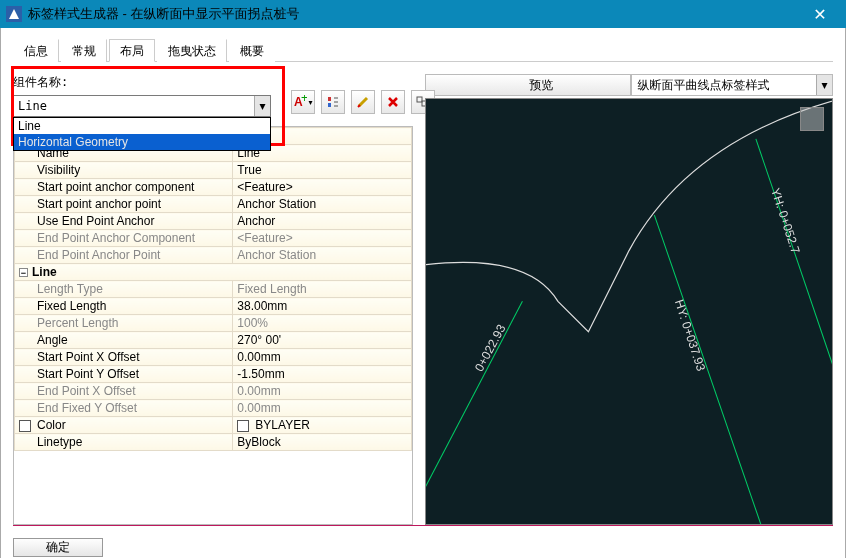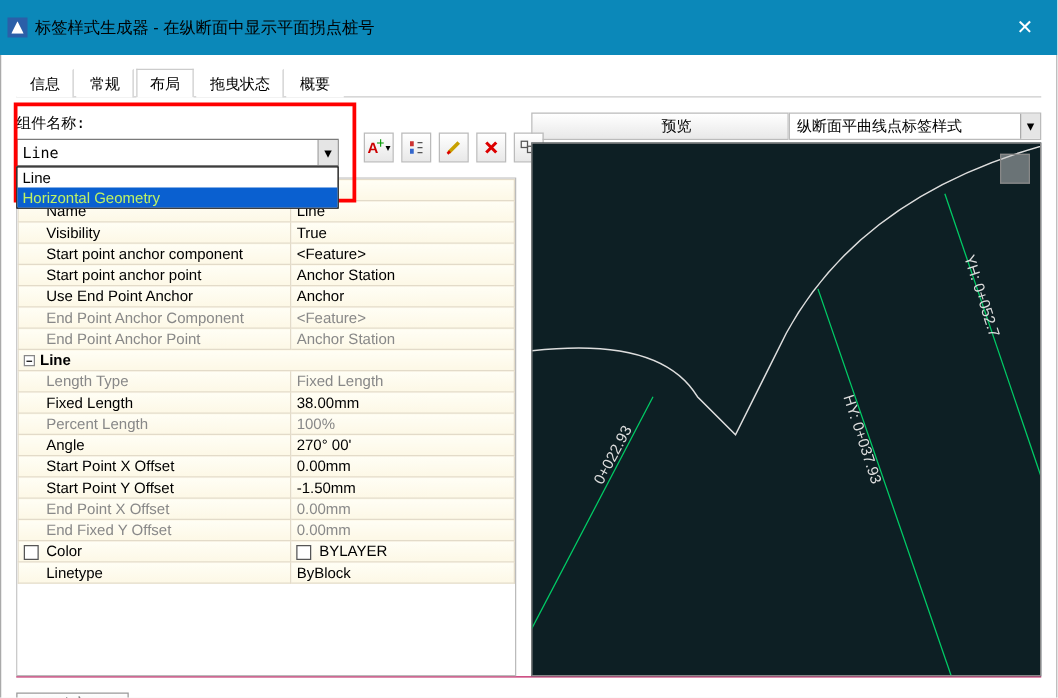--- a/index.html
+++ b/index.html
@@ -1,18 +1,18 @@
 <!DOCTYPE html>
 <html><head>
 <meta charset="utf-8">
 <style>
 * { margin: 0; padding: 0; box-sizing: border-box; font-family: "Microsoft YaHei", Arial, sans-serif; font-size: 12px; }
 body { background: #f0f0f0; width: 846px; height: 558px; overflow: hidden; }
 
-.titlebar { background: #0b88b9; height: 44px; display: flex; align-items: center; padding: 0 6px; color: #000; }
+.titlebar { background: #0b88b9; height: 28px; display: flex; align-items: center; padding: 0 6px; color: #000; }
 .titlebar .icon { width: 16px; height: 16px; background: #2b5fa8; margin-right: 6px; display: inline-flex; align-items: center; justify-content: center; }
 .titlebar .icon svg { fill: #fff; }
 .titlebar .title { flex: 1; font-size: 13px; }
 .titlebar .close { width: 40px; height: 28px; display: flex; align-items: center; justify-content: center; cursor: pointer; color: #fff; font-size: 16px; }
 
 .window-body { background: #fff; border: 1px solid #aaa; border-top: none; height: 554px; padding: 10px 12px 8px 12px; display: flex; flex-direction: column; }
 
 .tabs { display: flex; border-bottom: 1px solid #ccc; height: 24px; }
 .tab { padding: 3px 10px; border: 1px solid transparent; border-bottom: none; margin-right: 2px; cursor: pointer; position: relative; top: 1px; background: #fff; }
 .tab.sep { border-right: 1px solid #ccc; }
@@ -22,21 +22,21 @@
 .left-side { width: 400px; position: relative; }
 .right-side { flex: 1; display: flex; flex-direction: column; }
 
 .red-box { border: 3px solid #ff0000; padding: 4px 6px 2px 6px; position: absolute; top: -8px; left: -2px; width: 274px; height: 80px; pointer-events: none; z-index: 5; }
 .label-row { margin-bottom: 4px; font-family: "SimSun", monospace; }
 .combo-wrap { position: relative; width: 258px; }
 .combo { width: 100%; height: 22px; border: 1px solid #7a7a7a; font-family: "SimSun", monospace; padding: 2px 18px 2px 4px; background: #fff; appearance: none; }
 .combo-btn { position: absolute; right: 1px; top: 1px; width: 16px; height: 20px; background: #e5e5e5; border-left: 1px solid #aaa; pointer-events: none; display: flex; align-items: center; justify-content: center; }
 .dropdown-list { position: absolute; left: 0; top: 22px; width: 258px; border: 1px solid #000; background: #fff; z-index: 6; font-family: "SimSun", monospace; }
 .dropdown-list .opt { padding: 1px 4px; }
-.dropdown-list .opt.sel { background: #0a60d0; color: #bef264; }
+.dropdown-list .opt.sel { background: #0a60d0; color: #e5e5e5; }
 
 .toolbar { position: absolute; left: 278px; top: 16px; display: flex; gap: 6px; }
 .tbtn { width: 24px; height: 24px; border: 1px solid #bbb; background: linear-gradient(#fff,#e8e8e8); display: flex; align-items: center; justify-content: center; cursor: pointer; }
 
 .prop-grid { position: absolute; top: 52px; left: 0; right: 0; bottom: 0; border: 1px solid #bbb; display: flex; }
 .prop-grid .scroll { flex: 1; overflow-y: scroll; background: #fff; }
 .prop-table { width: 100%; border-collapse: collapse; font-family: "SimSun", monospace; }
 .prop-table td { border: 1px solid #e3dbc9; height: 17px; padding: 1px 4px; background: linear-gradient(#fffef5,#fdf8e6); vertical-align: middle; }
 .prop-table td.namecol { width: 55%; }
 .prop-table tr.grayed td { color: #888; }

